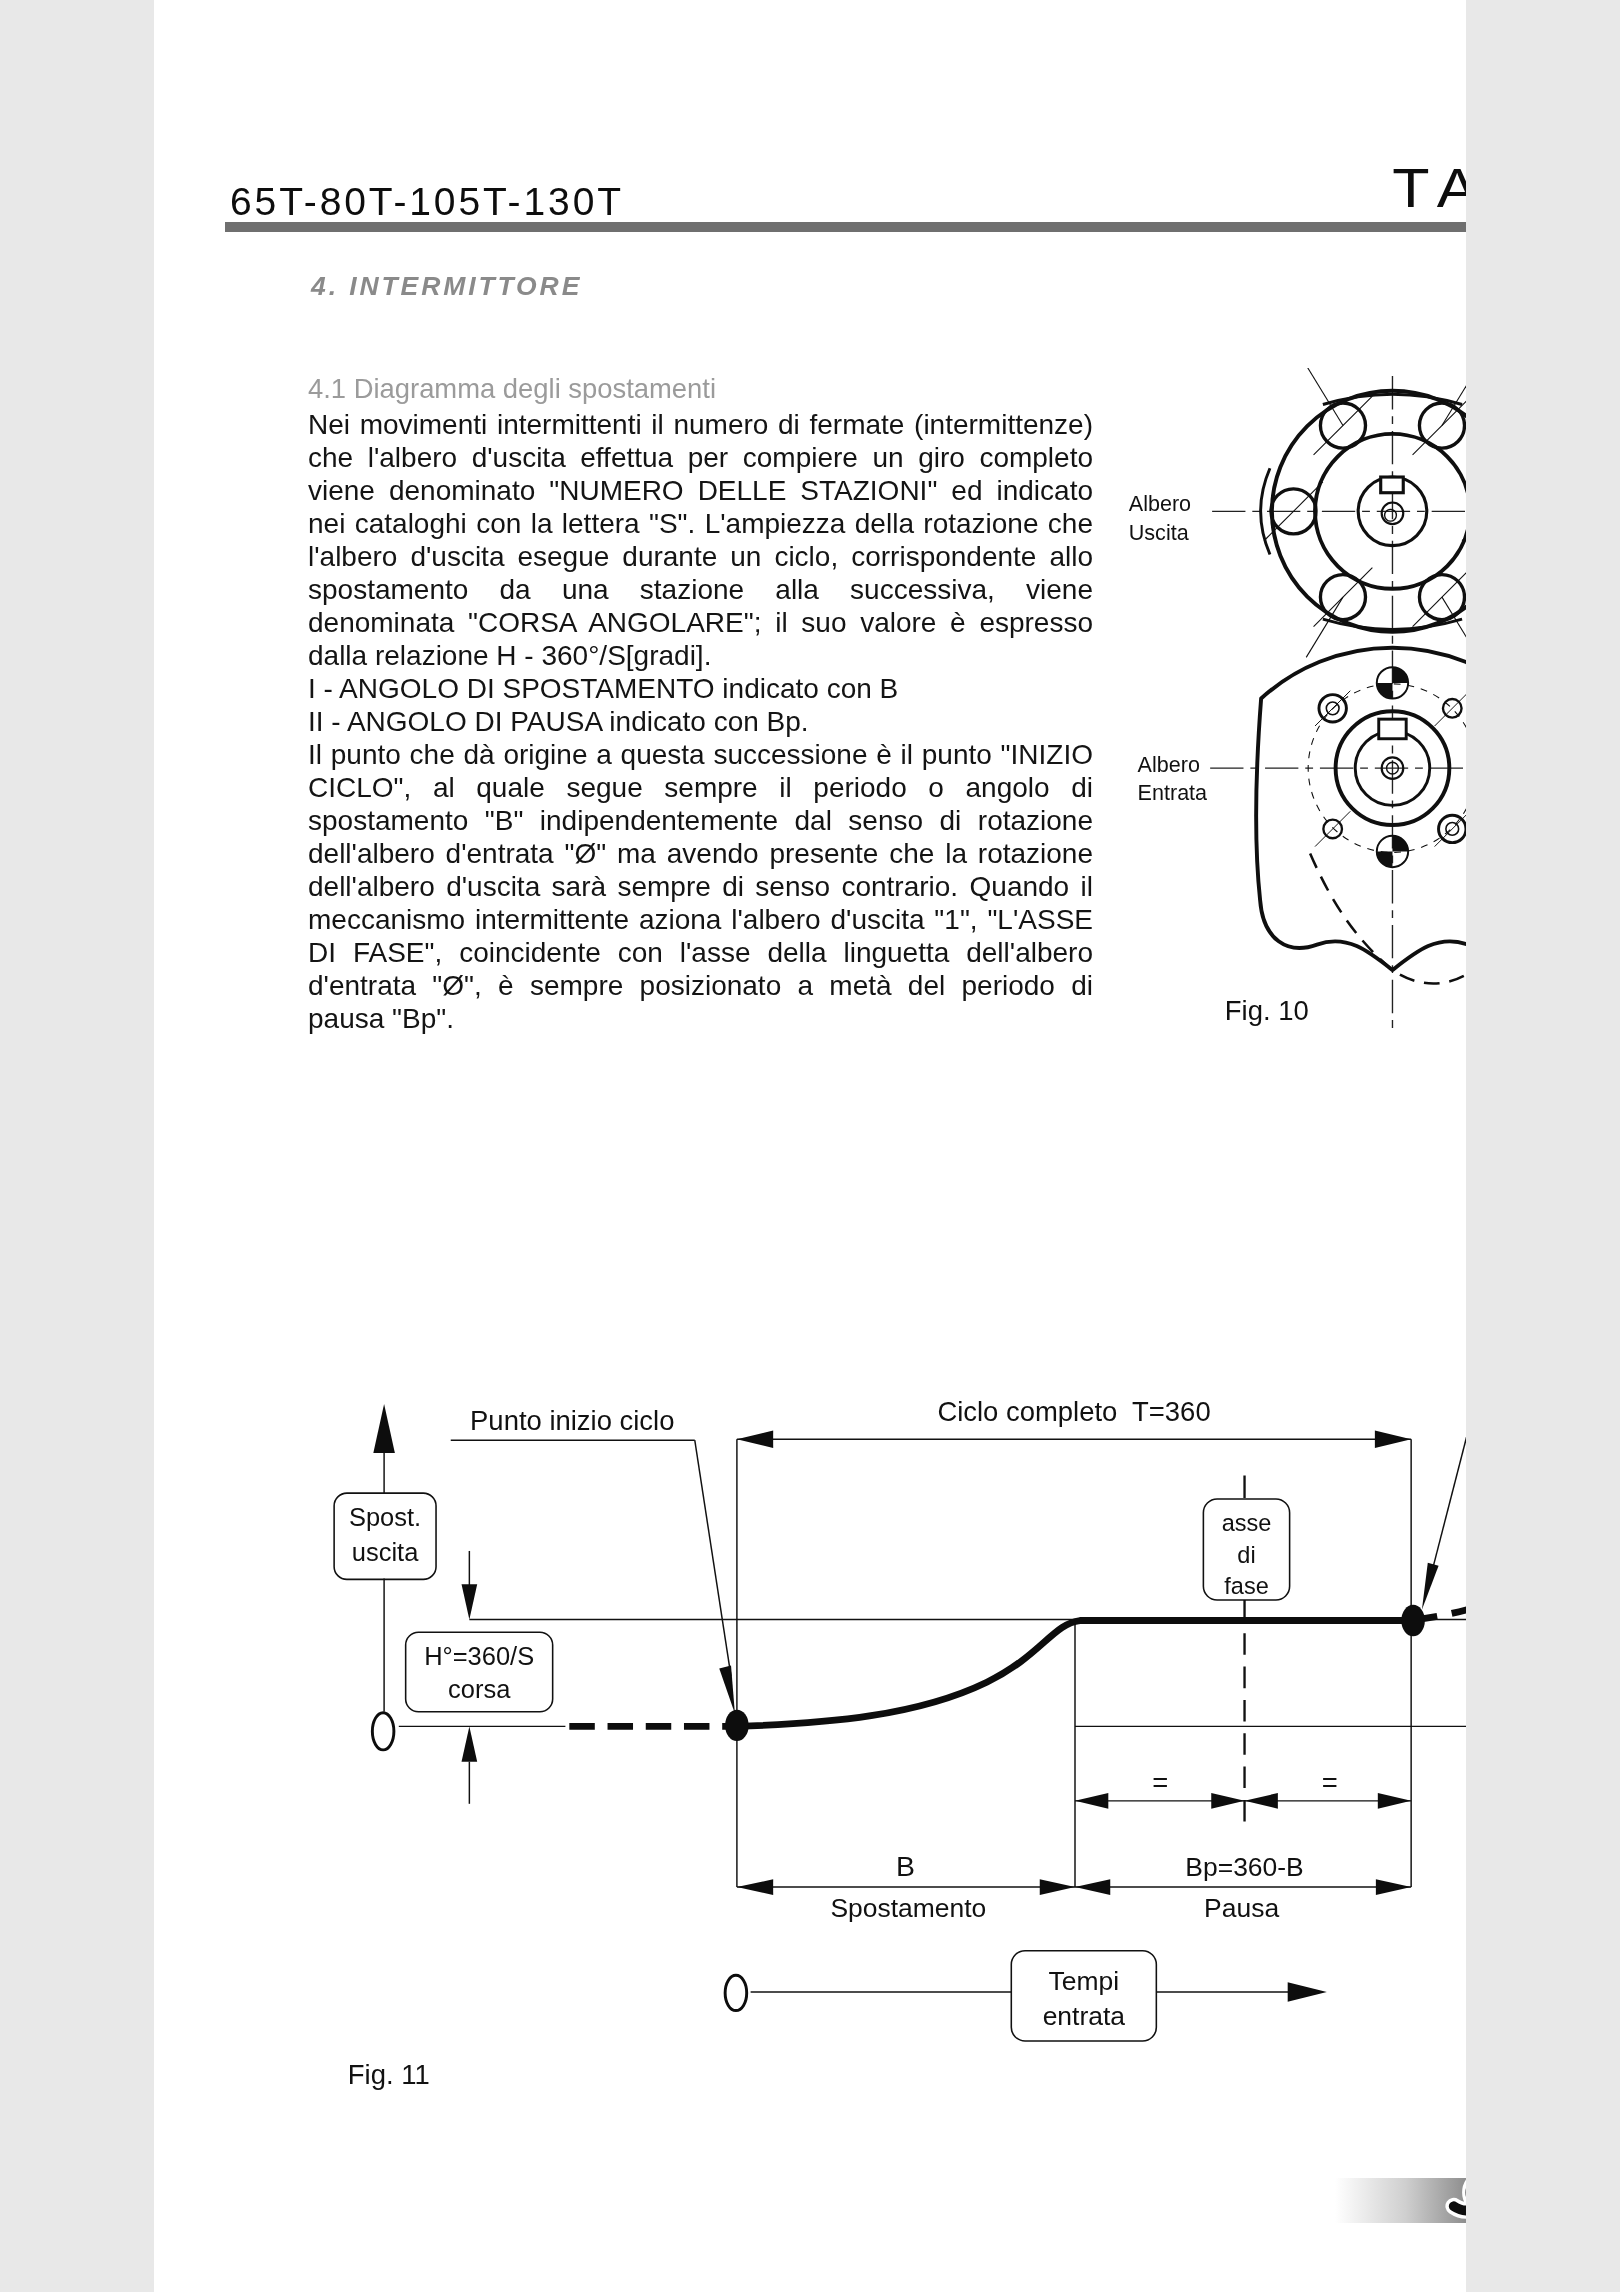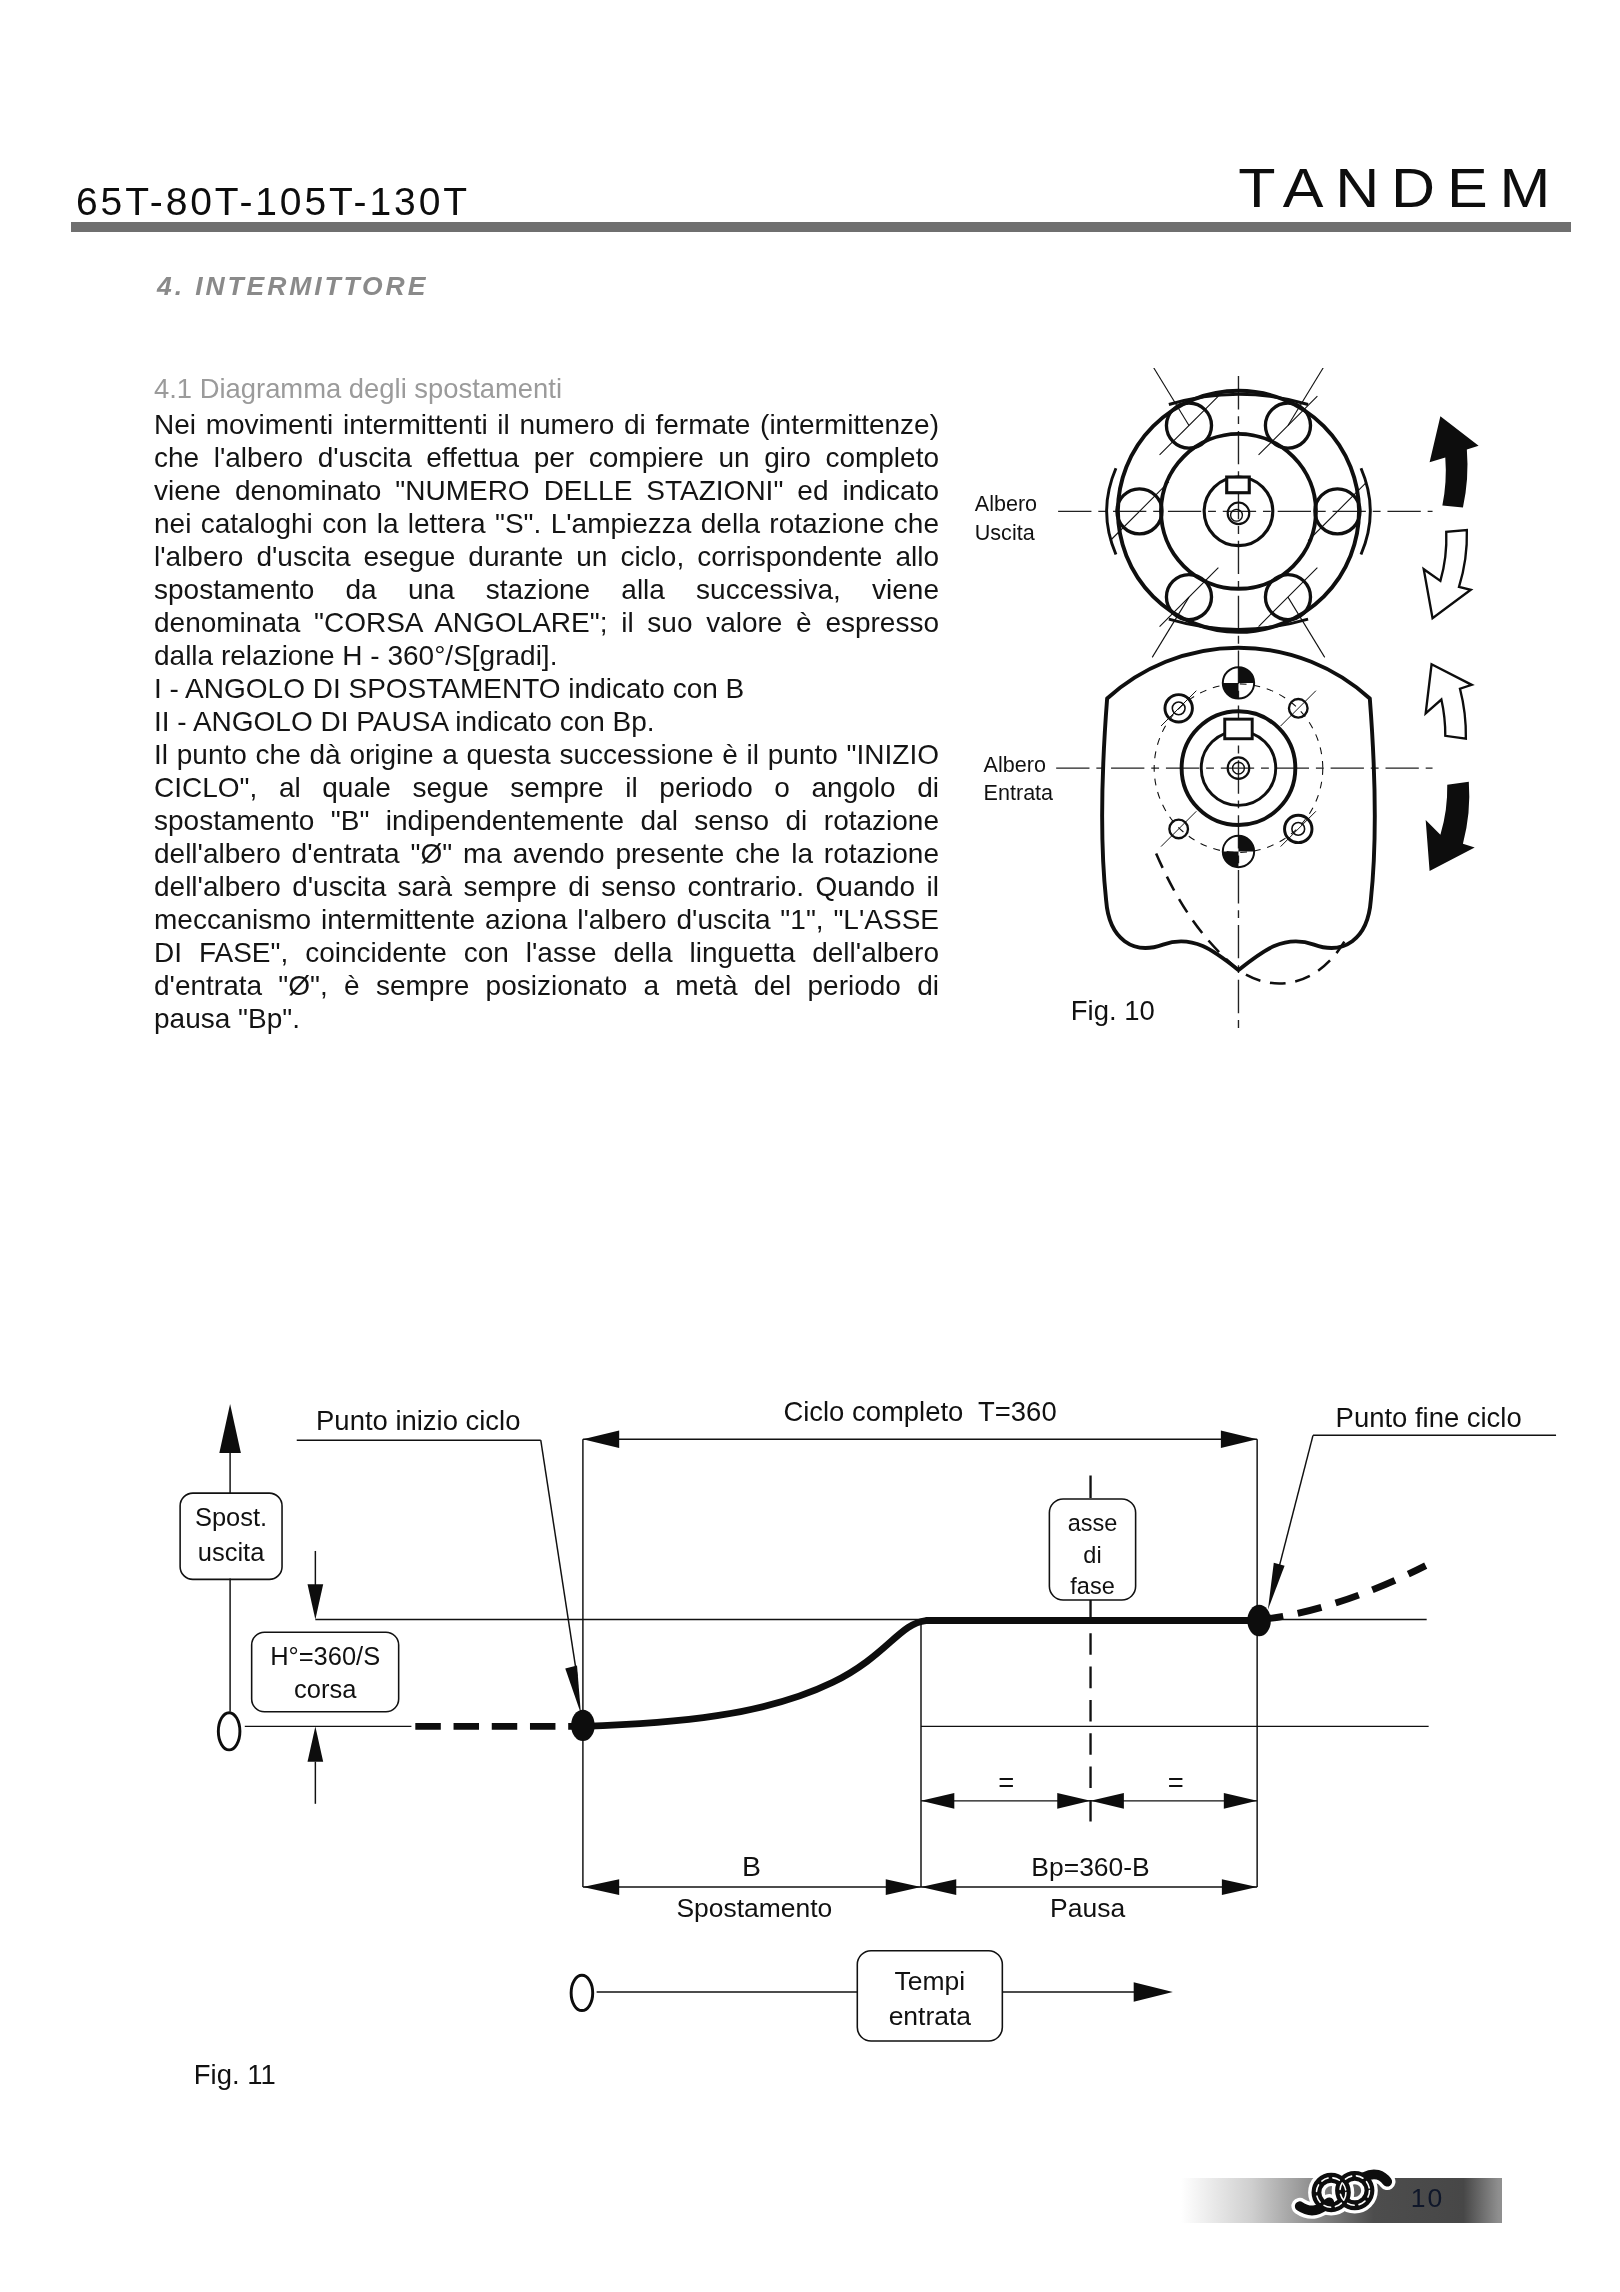--- a/index.html
+++ b/index.html
@@ -1,17 +1,17 @@
 <!DOCTYPE html>
 <html><head>
 <meta charset="utf-8">
 <style>
   html,body{margin:0;padding:0;background:#e8e8e8;}
   .page{
-    position:relative;width:1620px;height:2293px;background:#ffffff;
+    position:relative;width:1312px;height:2293px;background:#ffffff;
     font-family:"Liberation Sans","DejaVu Sans",sans-serif;color:#111;
     overflow:hidden;margin:0 auto;
   }
   .abs{position:absolute;}
   .models{left:76px;top:180px;font-size:39px;letter-spacing:2.9px;color:#0d0d0d;font-weight:400;}
   .brand{left:1217px;top:155px;width:345px;font-size:61px;letter-spacing:11.8px;color:#0d0d0d;font-weight:400;text-align:right;transform:scaleY(0.92);transform-origin:top left;}
   .rule{left:71px;top:222px;width:1500px;height:9.8px;background:#6f6f6f;}
   .section-title{left:157px;top:271px;font-size:26.5px;font-weight:bold;letter-spacing:2.9px;color:#8a8a8a;font-style:italic;}
   .subtitle{left:154px;top:373px;font-size:27.4px;color:#9b9b9b;}
   .article{left:154px;top:408px;width:785px;font-size:28px;line-height:33px;color:#141414;}

